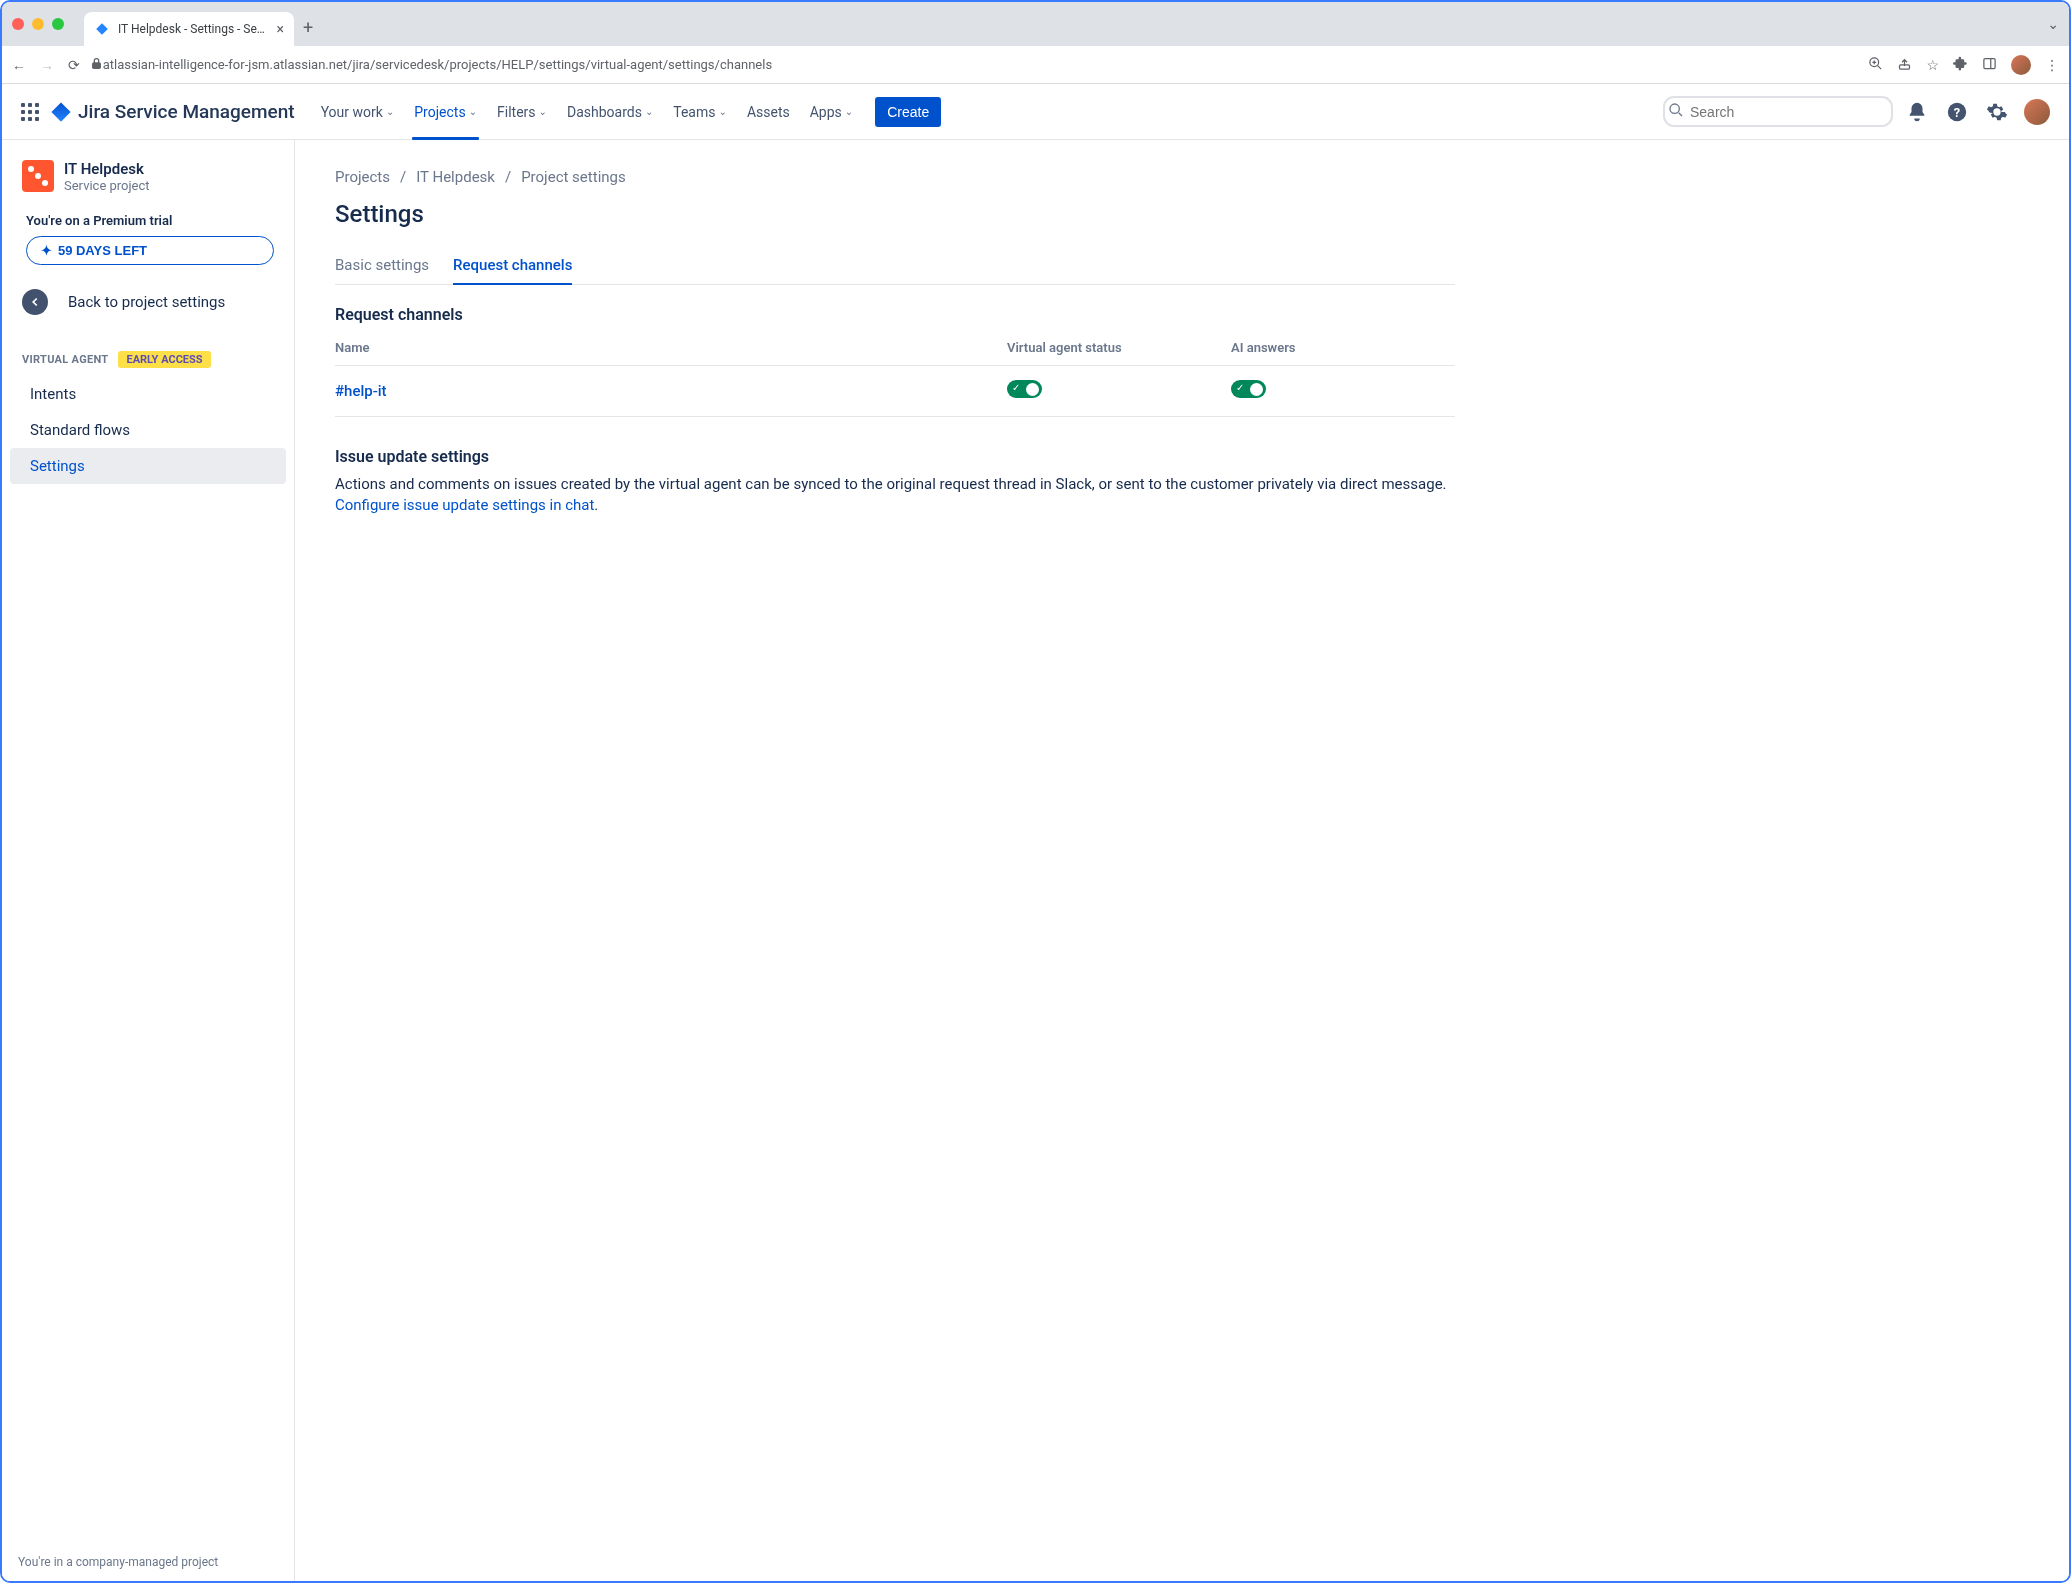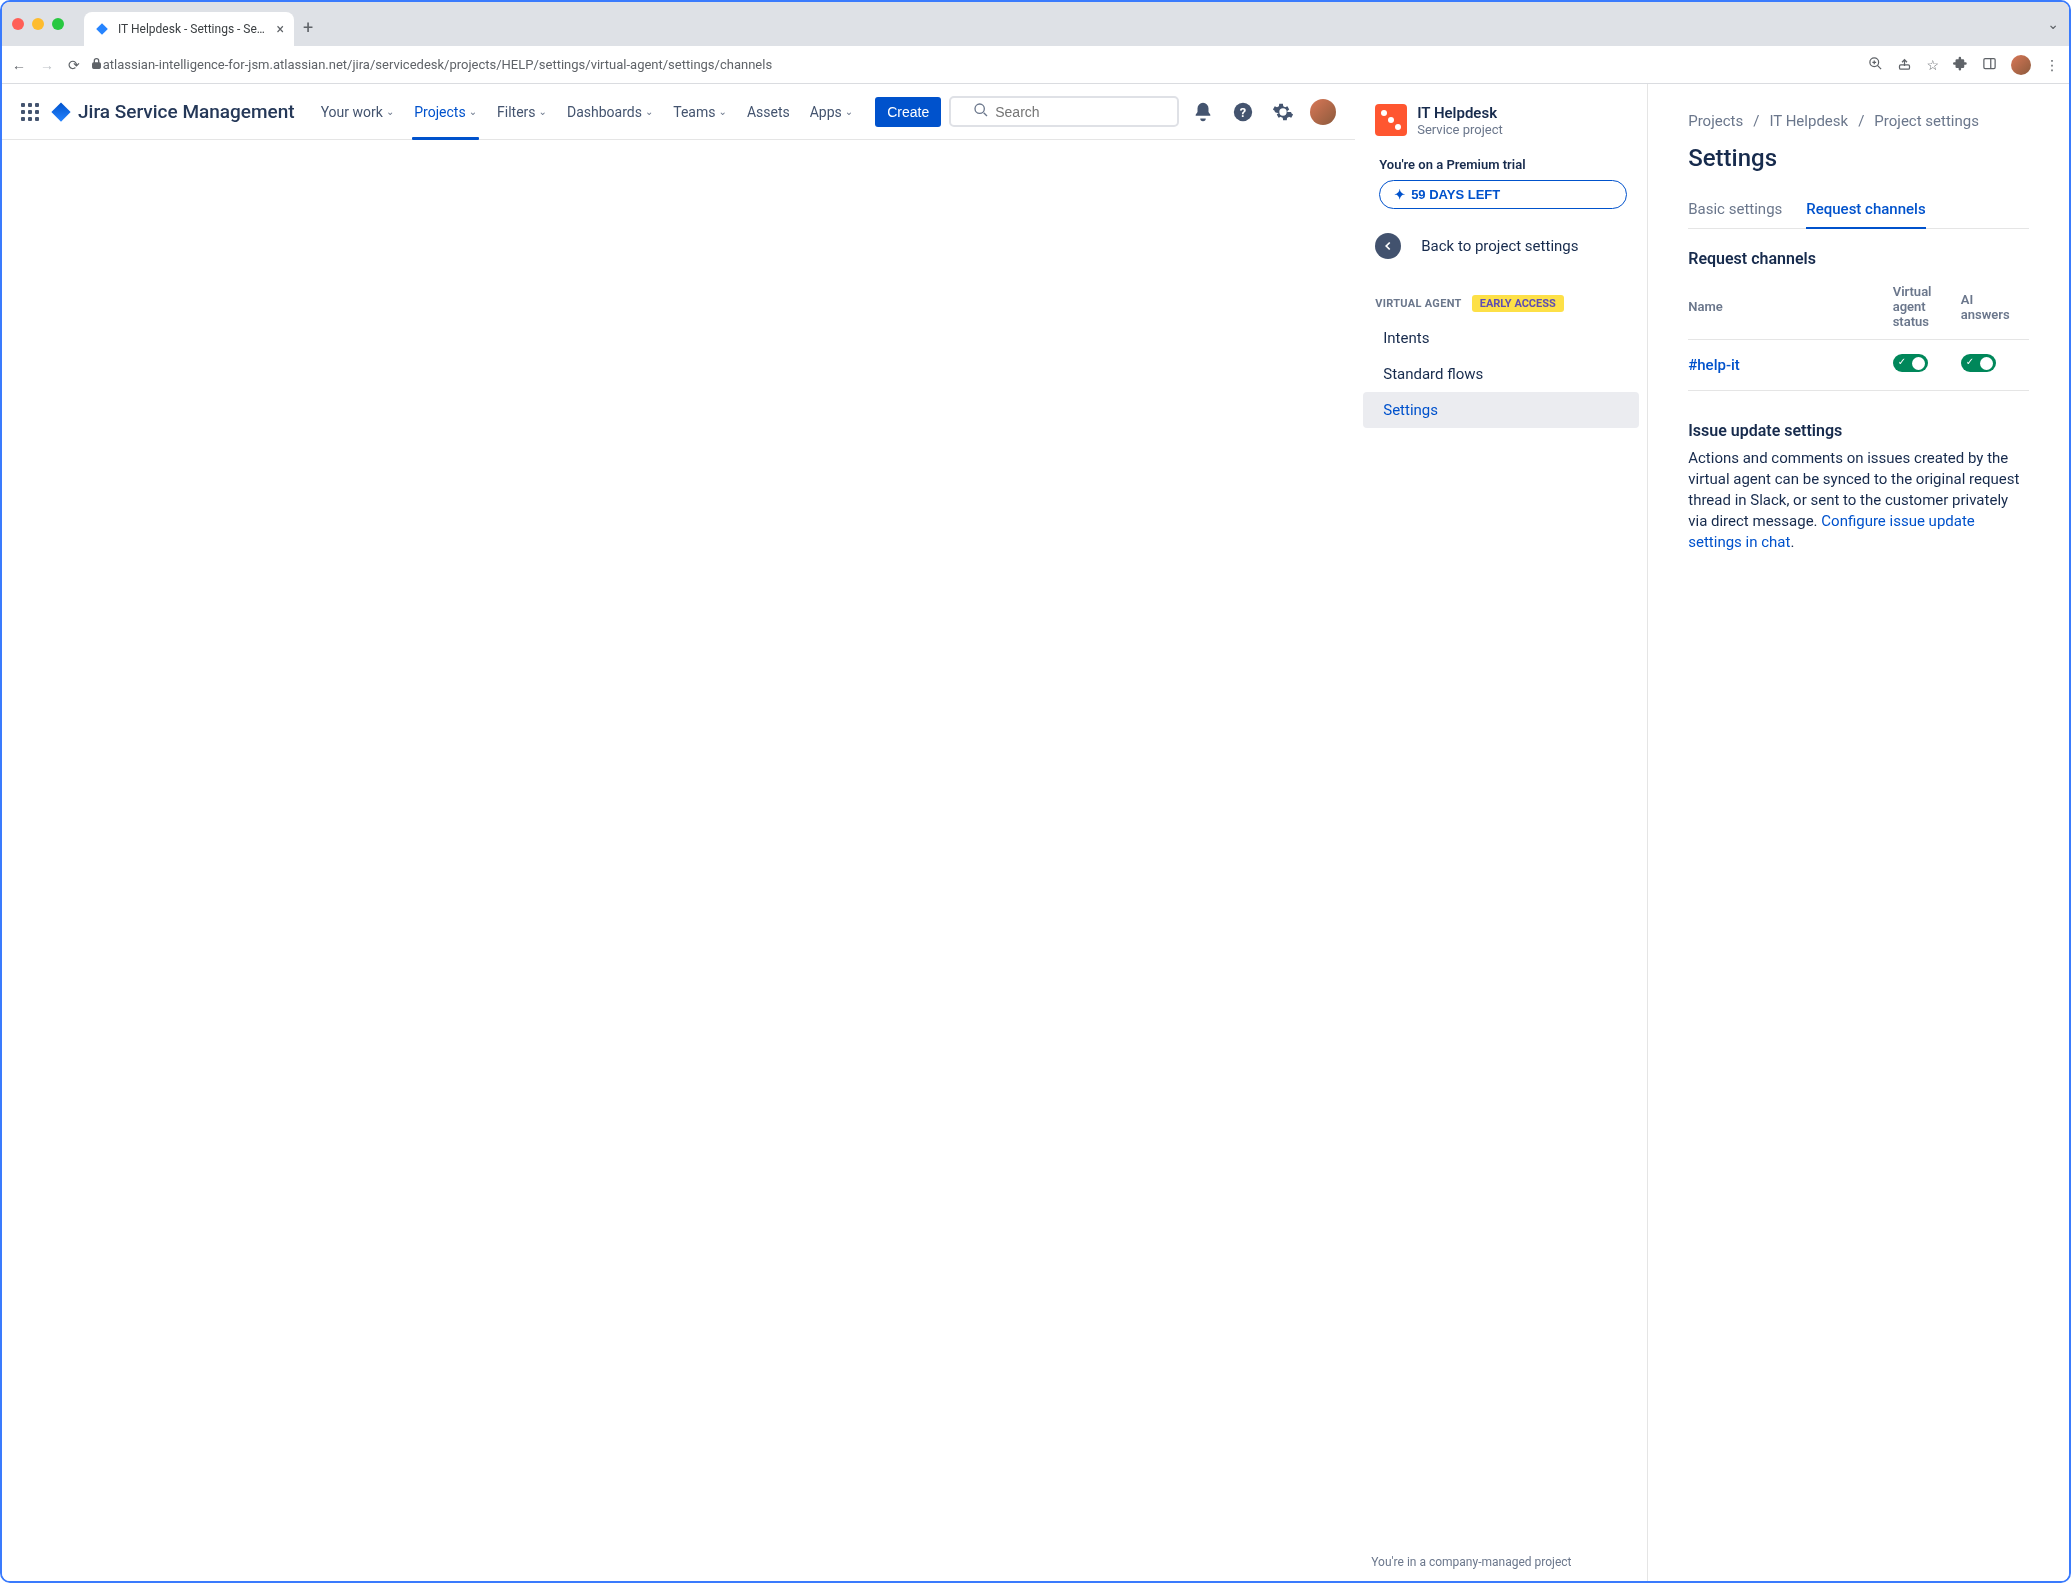--- a/index.html
+++ b/index.html
@@ -21,34 +21,34 @@
 .tab-close { color:#5f6368; font-size:14px;}
 .newtab { width:28px; height:28px; display:flex; align-items:center; justify-content:center; color:#5f6368; font-size:18px; margin-top:6px;}
 .chrome-right { margin-left:auto; color:#5f6368;}
 .addr-bar { background:#fff; height:38px; display:flex; align-items:center; padding: 0 10px; gap:10px; border-bottom:1px solid #dadce0;}
 .addr-nav { display:flex; gap:14px; color:#5f6368; }
 .addr-nav .dis { color:#bdc1c6;}
 .addr-url { flex:1; display:flex; align-items:center; gap:0; color:#5f6368; font-size:13px;}
 .addr-actions { display:flex; align-items:center; gap:14px; color:#5f6368;}
 .avatar-sm { width:20px; height:20px; border-radius:50%; background:linear-gradient(135deg,#d97757,#8b5a3c);}
 
-.app { flex:1; display:flex; flex-direction:row; background:#fff; min-height:0;}
+.app { flex:1; display:flex; flex-direction:column; background:#fff; min-height:0;}
 .topnav { height:56px; border-bottom:1px solid #e5e5e5; display:flex; align-items:center; padding:0 16px; gap:8px;}
 .waffle { width:24px; height:24px; display:grid; grid-template-columns:repeat(3,4px); grid-template-rows:repeat(3,4px); gap:3px; place-content:center;}
 .waffle span { background:#44546f; width:4px; height:4px; border-radius:1px;}
 .brand { display:flex; align-items:center; gap:6px; font-size:19px; font-weight:500; color:#253858; margin-right:10px;}
 .brand svg { color:#2684FF;}
 .nav-items { display:flex; gap:4px; align-items:center;}
 .nav-item { padding:6px 8px; color:#44546f; display:flex; align-items:center; gap:3px; cursor:pointer; position:relative; height:56px;}
 .nav-item.active { color:#0052CC;}
 .nav-item.active::after { content:''; position:absolute; bottom:0; left:6px; right:6px; height:3px; background:#0052CC; border-radius:1px;}
 .chev { font-size:10px; color:#6b778c;}
 .create-btn { background:#0052CC; color:#fff; border:none; padding:7px 12px; border-radius:3px; font-weight:500; font-size:14px; margin-left:6px; cursor:pointer;}
 .topnav-right { margin-left:auto; display:flex; align-items:center; gap:8px;}
-.search-box { display:flex; align-items:center; background:#fff; border:2px solid #dfe1e6; border-radius:5px; padding:4px 22px; width:230px; gap:6px; color:#6b778c;}
+.search-box { display:flex; align-items:center; background:#fff; border:2px solid #dfe1e6; border-radius:11px; padding:4px 3px; width:230px; gap:6px; color:#6b778c;}
 .search-box input { border:none; outline:none; flex:1; font-size:14px;}
 .icon-btn { width:32px; height:32px; display:flex; align-items:center; justify-content:center; color:#44546f; cursor:pointer; border-radius:50%;}
 
 .body { flex:1; display:flex; min-height:0;}
 .sidebar { width:293px; border-right:1px solid #e5e5e5; display:flex; flex-direction:column; padding-top:20px;}
 .proj-head { display:flex; gap:10px; padding:0 16px 10px 20px;}
 .proj-icon { width:32px; height:32px; background:#ff5630; border-radius:4px; display:flex; align-items:center; justify-content:center; color:#fff; position:relative;}
 .proj-icon::before { content:''; position:absolute; width:6px; height:6px; background:#fff; border-radius:50%; top:6px; left:6px;}
 .proj-icon::after { content:''; position:absolute; width:6px; height:6px; background:#fff; border-radius:50%; bottom:6px; right:6px;}
 .proj-icon .d2 { position:absolute; width:6px; height:6px; background:#fff; border-radius:50%; top:13px; left:13px;}

